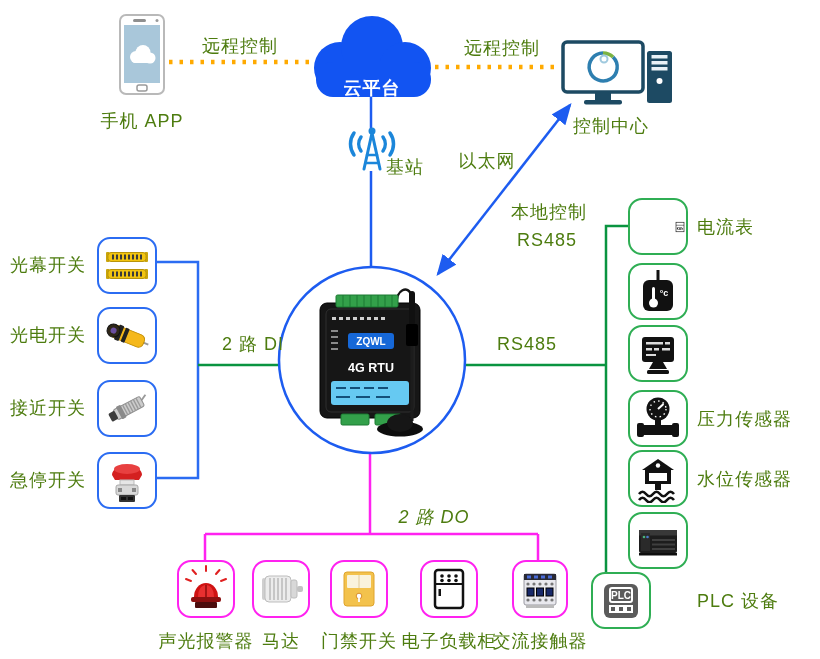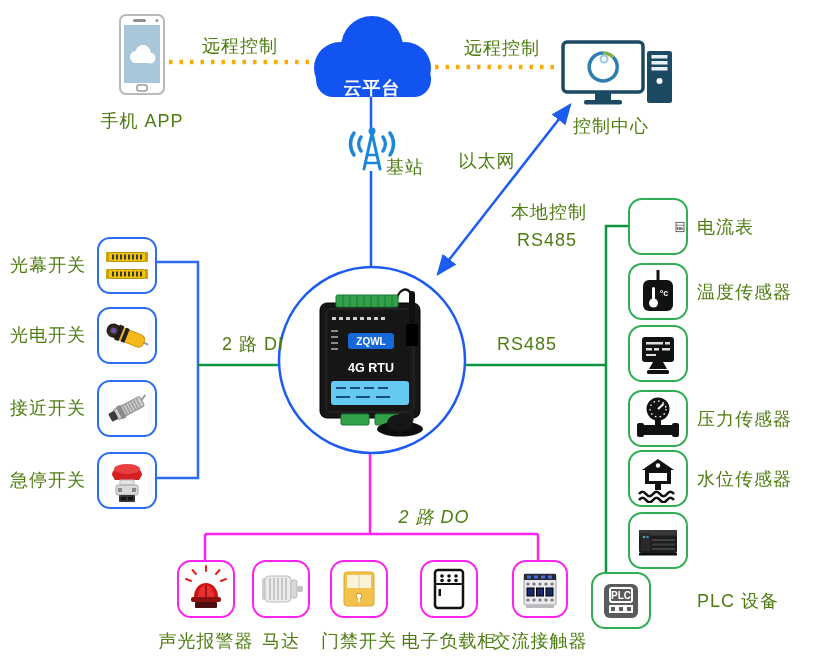--- a/index.html
+++ b/index.html
@@ -261,21 +261,20 @@
 
   <div class="node green" style="left:628px;top:263px;">
     <svg class="icon48" viewBox="0 0 48 48">
       <line x1="24" y1="2" x2="24" y2="12" stroke="#111" stroke-width="3"></line>
       <rect x="9" y="12" width="30" height="31" rx="6" fill="#111"></rect>
       <rect x="18" y="19" width="3" height="13" rx="1.5" fill="#fff"></rect>
       <circle cx="19.5" cy="35" r="4.5" fill="#fff"></circle>
       <text x="30" y="28" font-size="9" font-weight="bold" fill="#fff" text-anchor="middle" font-family="Liberation Sans,sans-serif">°c</text>
     </svg>
   </div>
-  <div class="lbl left-align" style="left:697px;top:292px;">温度传感器</div>
 
   <div class="node green" style="left:628px;top:325px;">
     <svg class="icon48" viewBox="0 0 48 48">
       <rect x="8" y="7" width="32" height="25" rx="3" fill="#111"></rect>
       <g fill="#ddd">
           <rect x="12" y="12" width="17" height="2.5"></rect>
           <rect x="31" y="12" width="5" height="2.5"></rect>
           <rect x="12" y="18" width="6" height="2.5"></rect>
           <rect x="20" y="18" width="5" height="2.5"></rect>
           <rect x="28" y="18" width="8" height="2.5"></rect>

